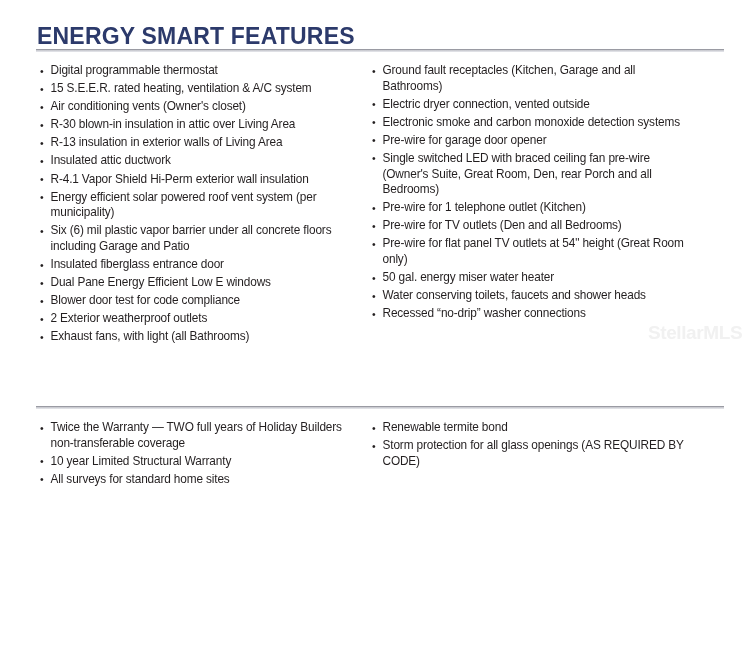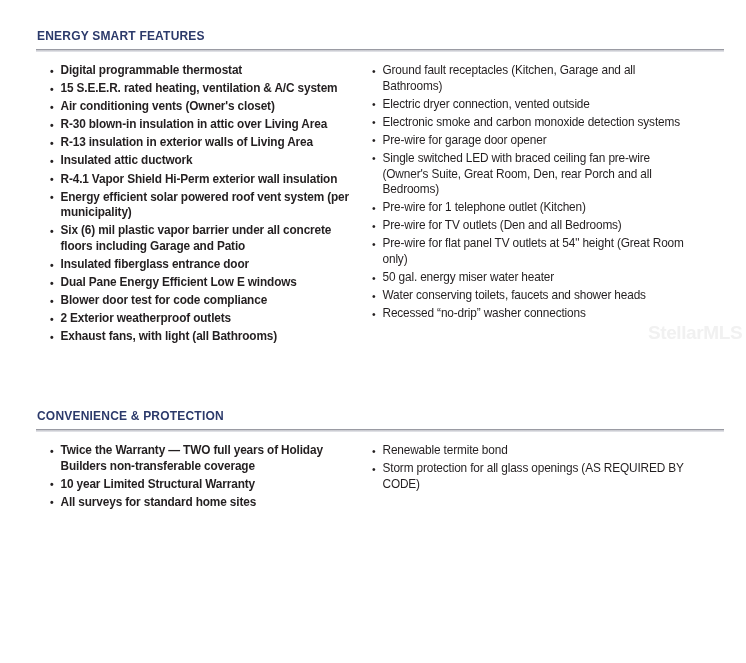--- a/index.html
+++ b/index.html
@@ -28,21 +28,21 @@
     position: absolute;
     left: 36px;
     width: 688px;
   }
   #section-energy { top: 26px; }
   #section-convenience { top: 406px; }
 
   .section-heading {
     font-family: "Liberation Sans", sans-serif;
     font-weight: bold;
-    font-size: 12px;
+    font-size: 23px;
     letter-spacing: 0.2px;
     color: #2c3a6b;
     line-height: 20px;
     margin: 0;
     padding: 0 0 3px 1px;
     white-space: nowrap;
   }
 
   .section-rule {
     width: 688px;
@@ -53,21 +53,21 @@
 
   
   .columns {
     position: relative;
     margin-top: 11px;
   }
   .col {
     position: absolute;
     top: 0;
   }
-  .col-left  { left: 14px;   width: 330px; font-weight: bold; }
+  .col-left  { left: 4px;   width: 330px; }
   .col-right { left: 336px; width: 336px; }
 
   ul.feature-list {
     list-style: none;
     margin: 0;
     padding: 0;
   }
   ul.feature-list > li {
     position: relative;
     padding-left: 11px;
@@ -144,21 +144,20 @@
             <li>Pre-wire for flat panel TV outlets at 54" height (Great Room only)</li>
             <li>50 gal. energy miser water heater</li>
             <li>Water conserving toilets, faucets and shower heads</li>
             <li>Recessed “no-drip” washer connections</li>
           </ul>
       </div>
     </div>
   </div>
 
   <div class="section" id="section-convenience">
-    <h2 class="section-heading">CONVENIENCE &amp; PROTECTION</h2>
     <div class="section-rule"></div>
     <div class="columns">
       <div class="col col-left">
         <ul class="feature-list" id="conv-left">
             <li>Twice the Warranty — TWO full years of Holiday Builders non-transferable coverage</li>
             <li>10 year Limited Structural Warranty</li>
             <li>All surveys for standard home sites</li>
           </ul>
       </div>
       <div class="col col-right">

